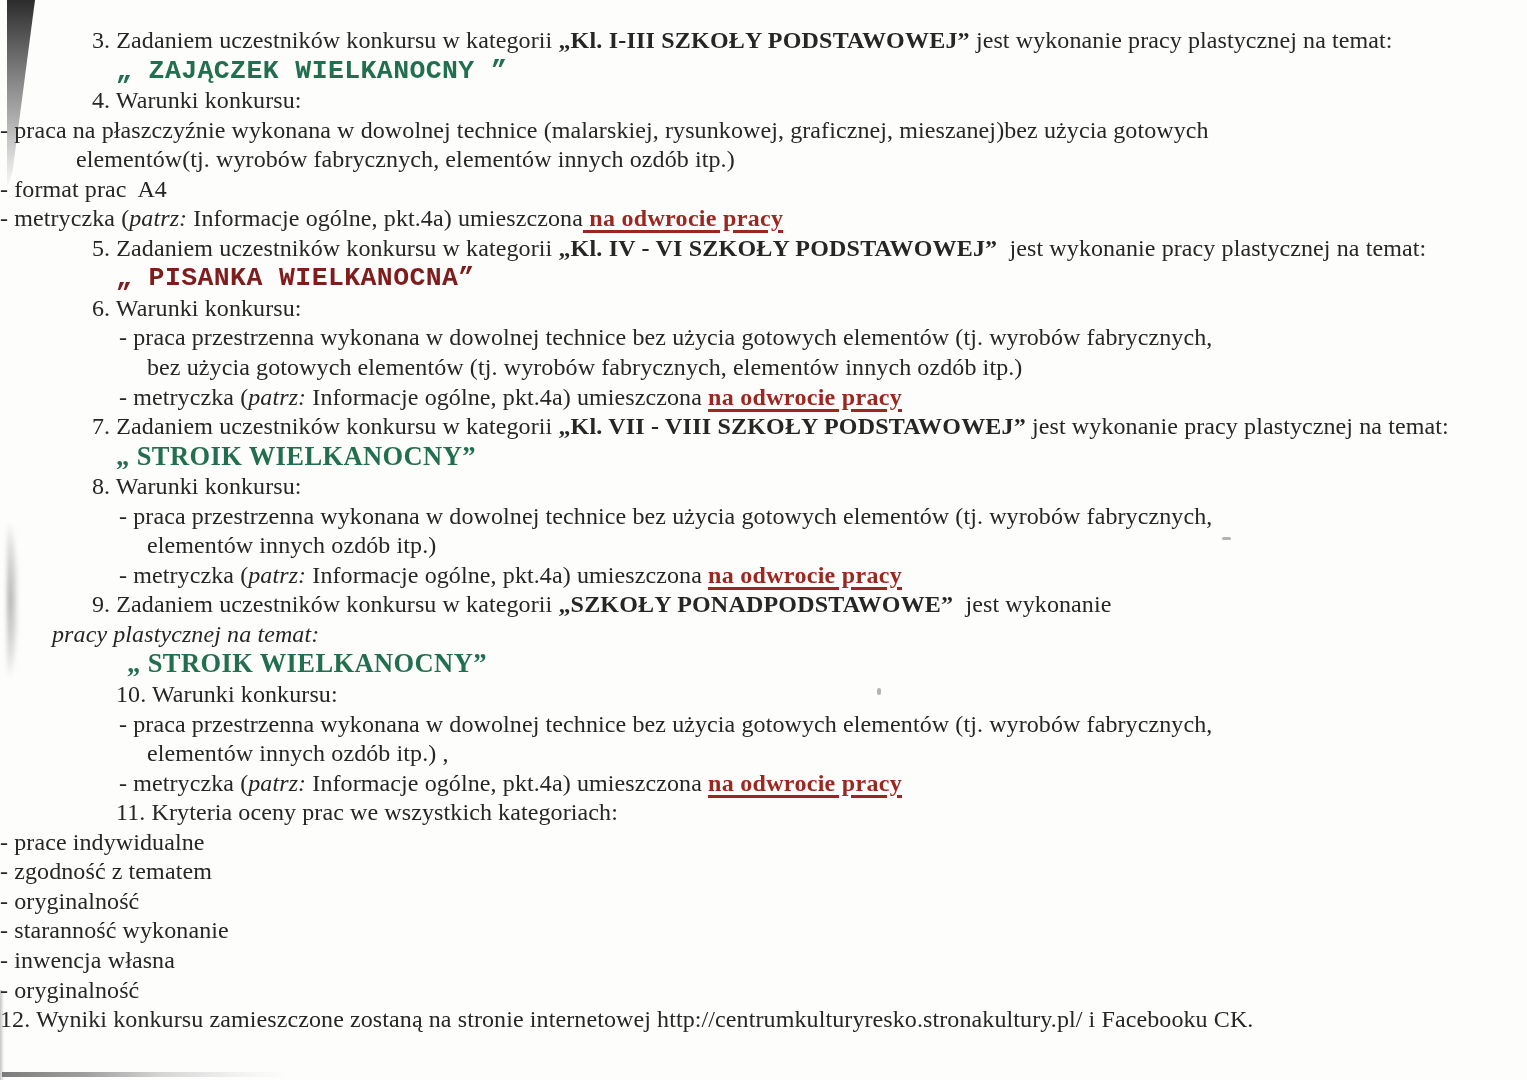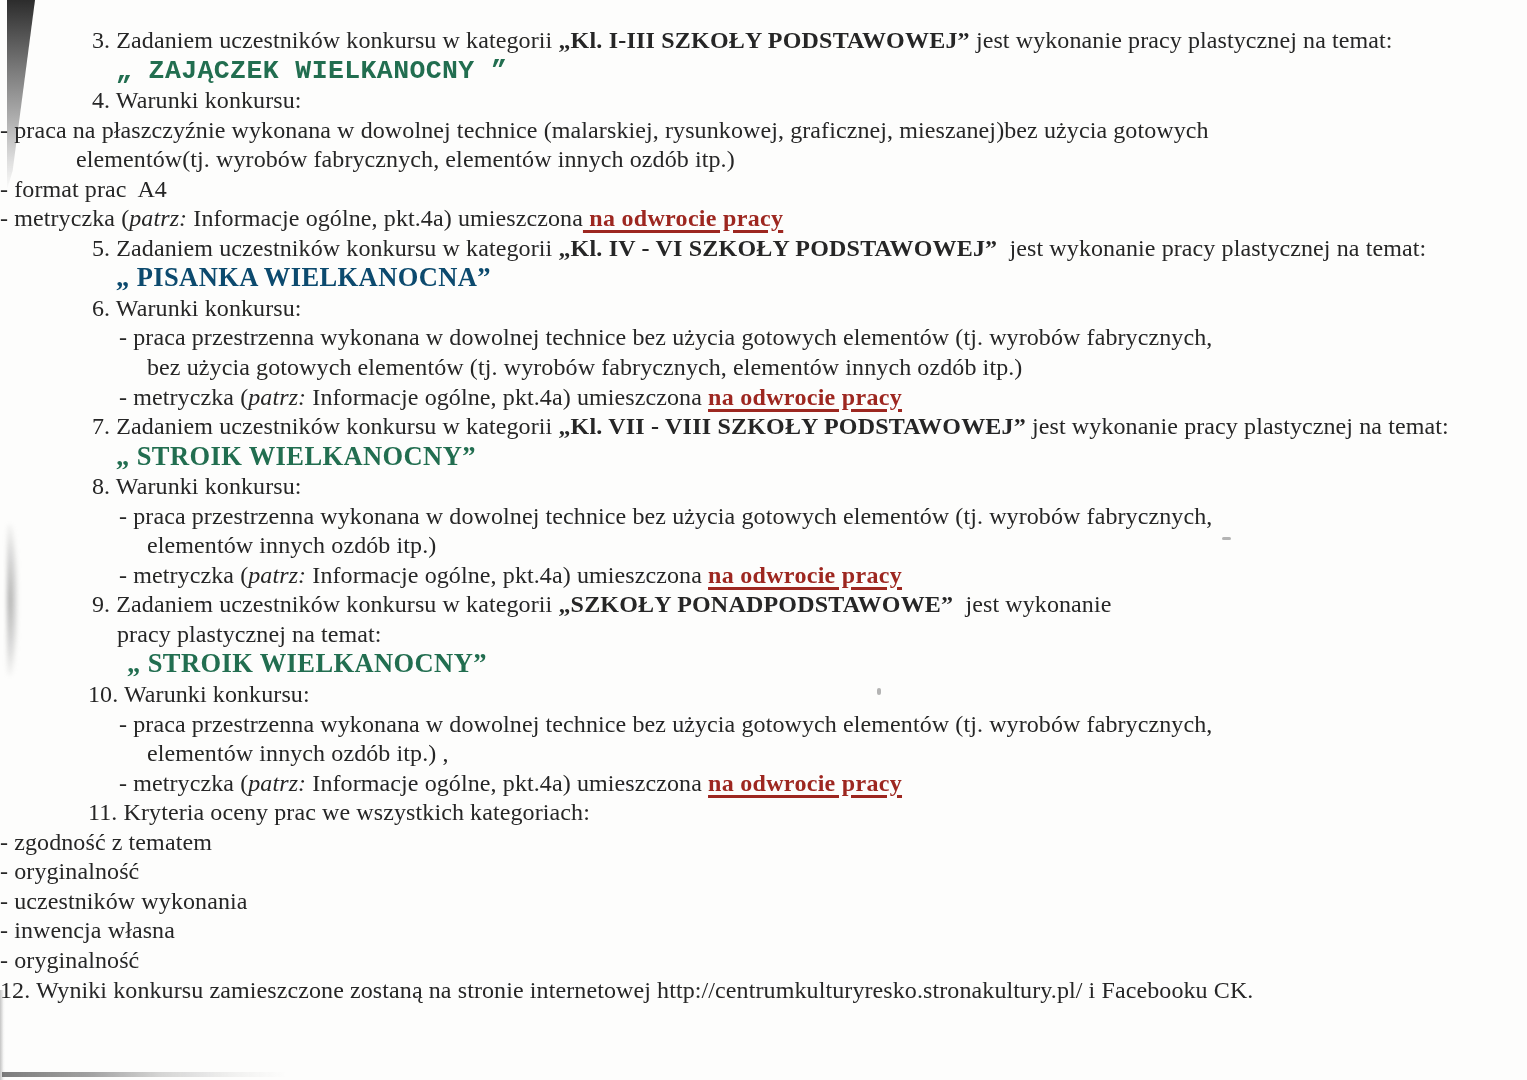--- a/index.html
+++ b/index.html
@@ -22,29 +22,29 @@
   }
   .line {
     font-size: 24px;
     line-height: 29.55px;
     color: #262626;
     white-space: pre;
     letter-spacing: 0.1px;
   }
   
   .ind-num   { padding-left: 92px; }
-  .ind-num2  { padding-left: 88px; }
+  .ind-num2  { padding-left: 116px; }
   .ind-num3  { }
   .ind-quote { padding-left: 116px; }
   .ind-quote2{ padding-left: 127px; }
   .ind-dash  { }
   .ind-dash2 { padding-left: 119px; }
   .ind-cont  { padding-left: 76px; }
   .ind-cont2 { padding-left: 147px; }
-  .ind-cont9 { padding-left: 117px; }
+  .ind-cont9 { padding-left: 52px; font-style: italic; }
   
   .rn { }
   .rb { font-weight: bold; letter-spacing: 0.2px; }
   .ri { font-style: italic; }
   .rg {
     font-weight: bold;
     font-size: 26.5px;
     letter-spacing: 0.4px;
   }
   .rr {
@@ -105,39 +105,40 @@
   <div class="speck speck-2"></div>
   <div class="doc">
       <div class="line ind-num"><span class="rn">3. Zadaniem uczestników konkursu w kategorii </span><span class="rb">„Kl. I-III SZKOŁY PODSTAWOWEJ”</span><span class="rn"> jest wykonanie pracy plastycznej na temat:</span></div>
       <div class="line ind-quote"><span class="rg" style="color: rgb(34, 110, 80); font-family: Liberation Mono, monospace;">„ ZAJĄCZEK WIELKANOCNY ”</span></div>
       <div class="line ind-num"><span class="rn">4. Warunki konkursu:</span></div>
       <div class="line ind-dash"><span class="rn">- praca na płaszczyźnie wykonana w dowolnej technice (malarskiej, rysunkowej, graficznej, mieszanej)bez użycia gotowych</span></div>
       <div class="line ind-cont"><span class="rn">elementów(tj. wyrobów fabrycznych, elementów innych ozdób itp.)</span></div>
       <div class="line ind-dash"><span class="rn">- format prac  A4</span></div>
       <div class="line ind-dash"><span class="rn">- metryczka (</span><span class="ri">patrz:</span><span class="rn"> Informacje ogólne, pkt.4a) umieszczona</span><span class="rr" style="color: rgb(157, 39, 32);"> na odwrocie pracy</span></div>
       <div class="line ind-num"><span class="rn">5. Zadaniem uczestników konkursu w kategorii </span><span class="rb">„Kl. IV - VI SZKOŁY PODSTAWOWEJ”</span><span class="rn">  jest wykonanie pracy plastycznej na temat:</span></div>
-      <div class="line ind-quote"><span class="rg" style="color: #0c4a6e;">„ PISANKA WIELKANOCNA”</span></div>
+      <div class="line ind-quote"><span class="rg" style="color: #7f1d1d; font-family: Liberation Mono, monospace;">„ PISANKA WIELKANOCNA”</span></div>
       <div class="line ind-num"><span class="rn">6. Warunki konkursu:</span></div>
       <div class="line ind-dash2"><span class="rn">- praca przestrzenna wykonana w dowolnej technice bez użycia gotowych elementów (tj. wyrobów fabrycznych,</span></div>
       <div class="line ind-cont2"><span class="rn">bez użycia gotowych elementów (tj. wyrobów fabrycznych, elementów innych ozdób itp.)</span></div>
       <div class="line ind-dash2"><span class="rn">- metryczka (</span><span class="ri">patrz:</span><span class="rn"> Informacje ogólne, pkt.4a) umieszczona </span><span class="rr" style="color: rgb(157, 39, 32);">na odwrocie pracy</span></div>
       <div class="line ind-num"><span class="rn">7. Zadaniem uczestników konkursu w kategorii </span><span class="rb">„Kl. VII - VIII SZKOŁY PODSTAWOWEJ”</span><span class="rn"> jest wykonanie pracy plastycznej na temat:</span></div>
       <div class="line ind-quote"><span class="rg" style="color: rgb(34, 110, 80);">„ STROIK WIELKANOCNY”</span></div>
       <div class="line ind-num"><span class="rn">8. Warunki konkursu:</span></div>
       <div class="line ind-dash2"><span class="rn">- praca przestrzenna wykonana w dowolnej technice bez użycia gotowych elementów (tj. wyrobów fabrycznych,</span></div>
       <div class="line ind-cont2"><span class="rn">elementów innych ozdób itp.)</span></div>
       <div class="line ind-dash2"><span class="rn">- metryczka (</span><span class="ri">patrz:</span><span class="rn"> Informacje ogólne, pkt.4a) umieszczona </span><span class="rr" style="color: rgb(157, 39, 32);">na odwrocie pracy</span></div>
       <div class="line ind-num"><span class="rn">9. Zadaniem uczestników konkursu w kategorii </span><span class="rb">„SZKOŁY PONADPODSTAWOWE”</span><span class="rn">  jest wykonanie</span></div>
       <div class="line ind-cont9"><span class="rn">pracy plastycznej na temat:</span></div>
       <div class="line ind-quote2"><span class="rg" style="color: rgb(34, 110, 80);">„ STROIK WIELKANOCNY”</span></div>
       <div class="line ind-num2"><span class="rn">10. Warunki konkursu:</span></div>
       <div class="line ind-dash2"><span class="rn">- praca przestrzenna wykonana w dowolnej technice bez użycia gotowych elementów (tj. wyrobów fabrycznych,</span></div>
       <div class="line ind-cont2"><span class="rn">elementów innych ozdób itp.) ,</span></div>
       <div class="line ind-dash2"><span class="rn">- metryczka (</span><span class="ri">patrz:</span><span class="rn"> Informacje ogólne, pkt.4a) umieszczona </span><span class="rr" style="color: rgb(157, 39, 32);">na odwrocie pracy</span></div>
       <div class="line ind-num2"><span class="rn">11. Kryteria oceny prac we wszystkich kategoriach:</span></div>
+      <div class="line ind-dash"><span class="rn">- prace indywidualne</span></div>
       <div class="line ind-dash"><span class="rn">- zgodność z tematem</span></div>
       <div class="line ind-dash"><span class="rn">- oryginalność</span></div>
-      <div class="line ind-dash"><span class="rn">- uczestników wykonania</span></div>
+      <div class="line ind-dash"><span class="rn">- staranność wykonanie</span></div>
       <div class="line ind-dash"><span class="rn">- inwencja własna</span></div>
       <div class="line ind-dash"><span class="rn">- oryginalność</span></div>
       <div class="line ind-num3"><span class="rn">12. Wyniki konkursu zamieszczone zostaną na stronie internetowej http://centrumkulturyresko.stronakultury.pl/ i Facebooku CK.</span></div>
     </div>
 </div>
 
 </body></html>

